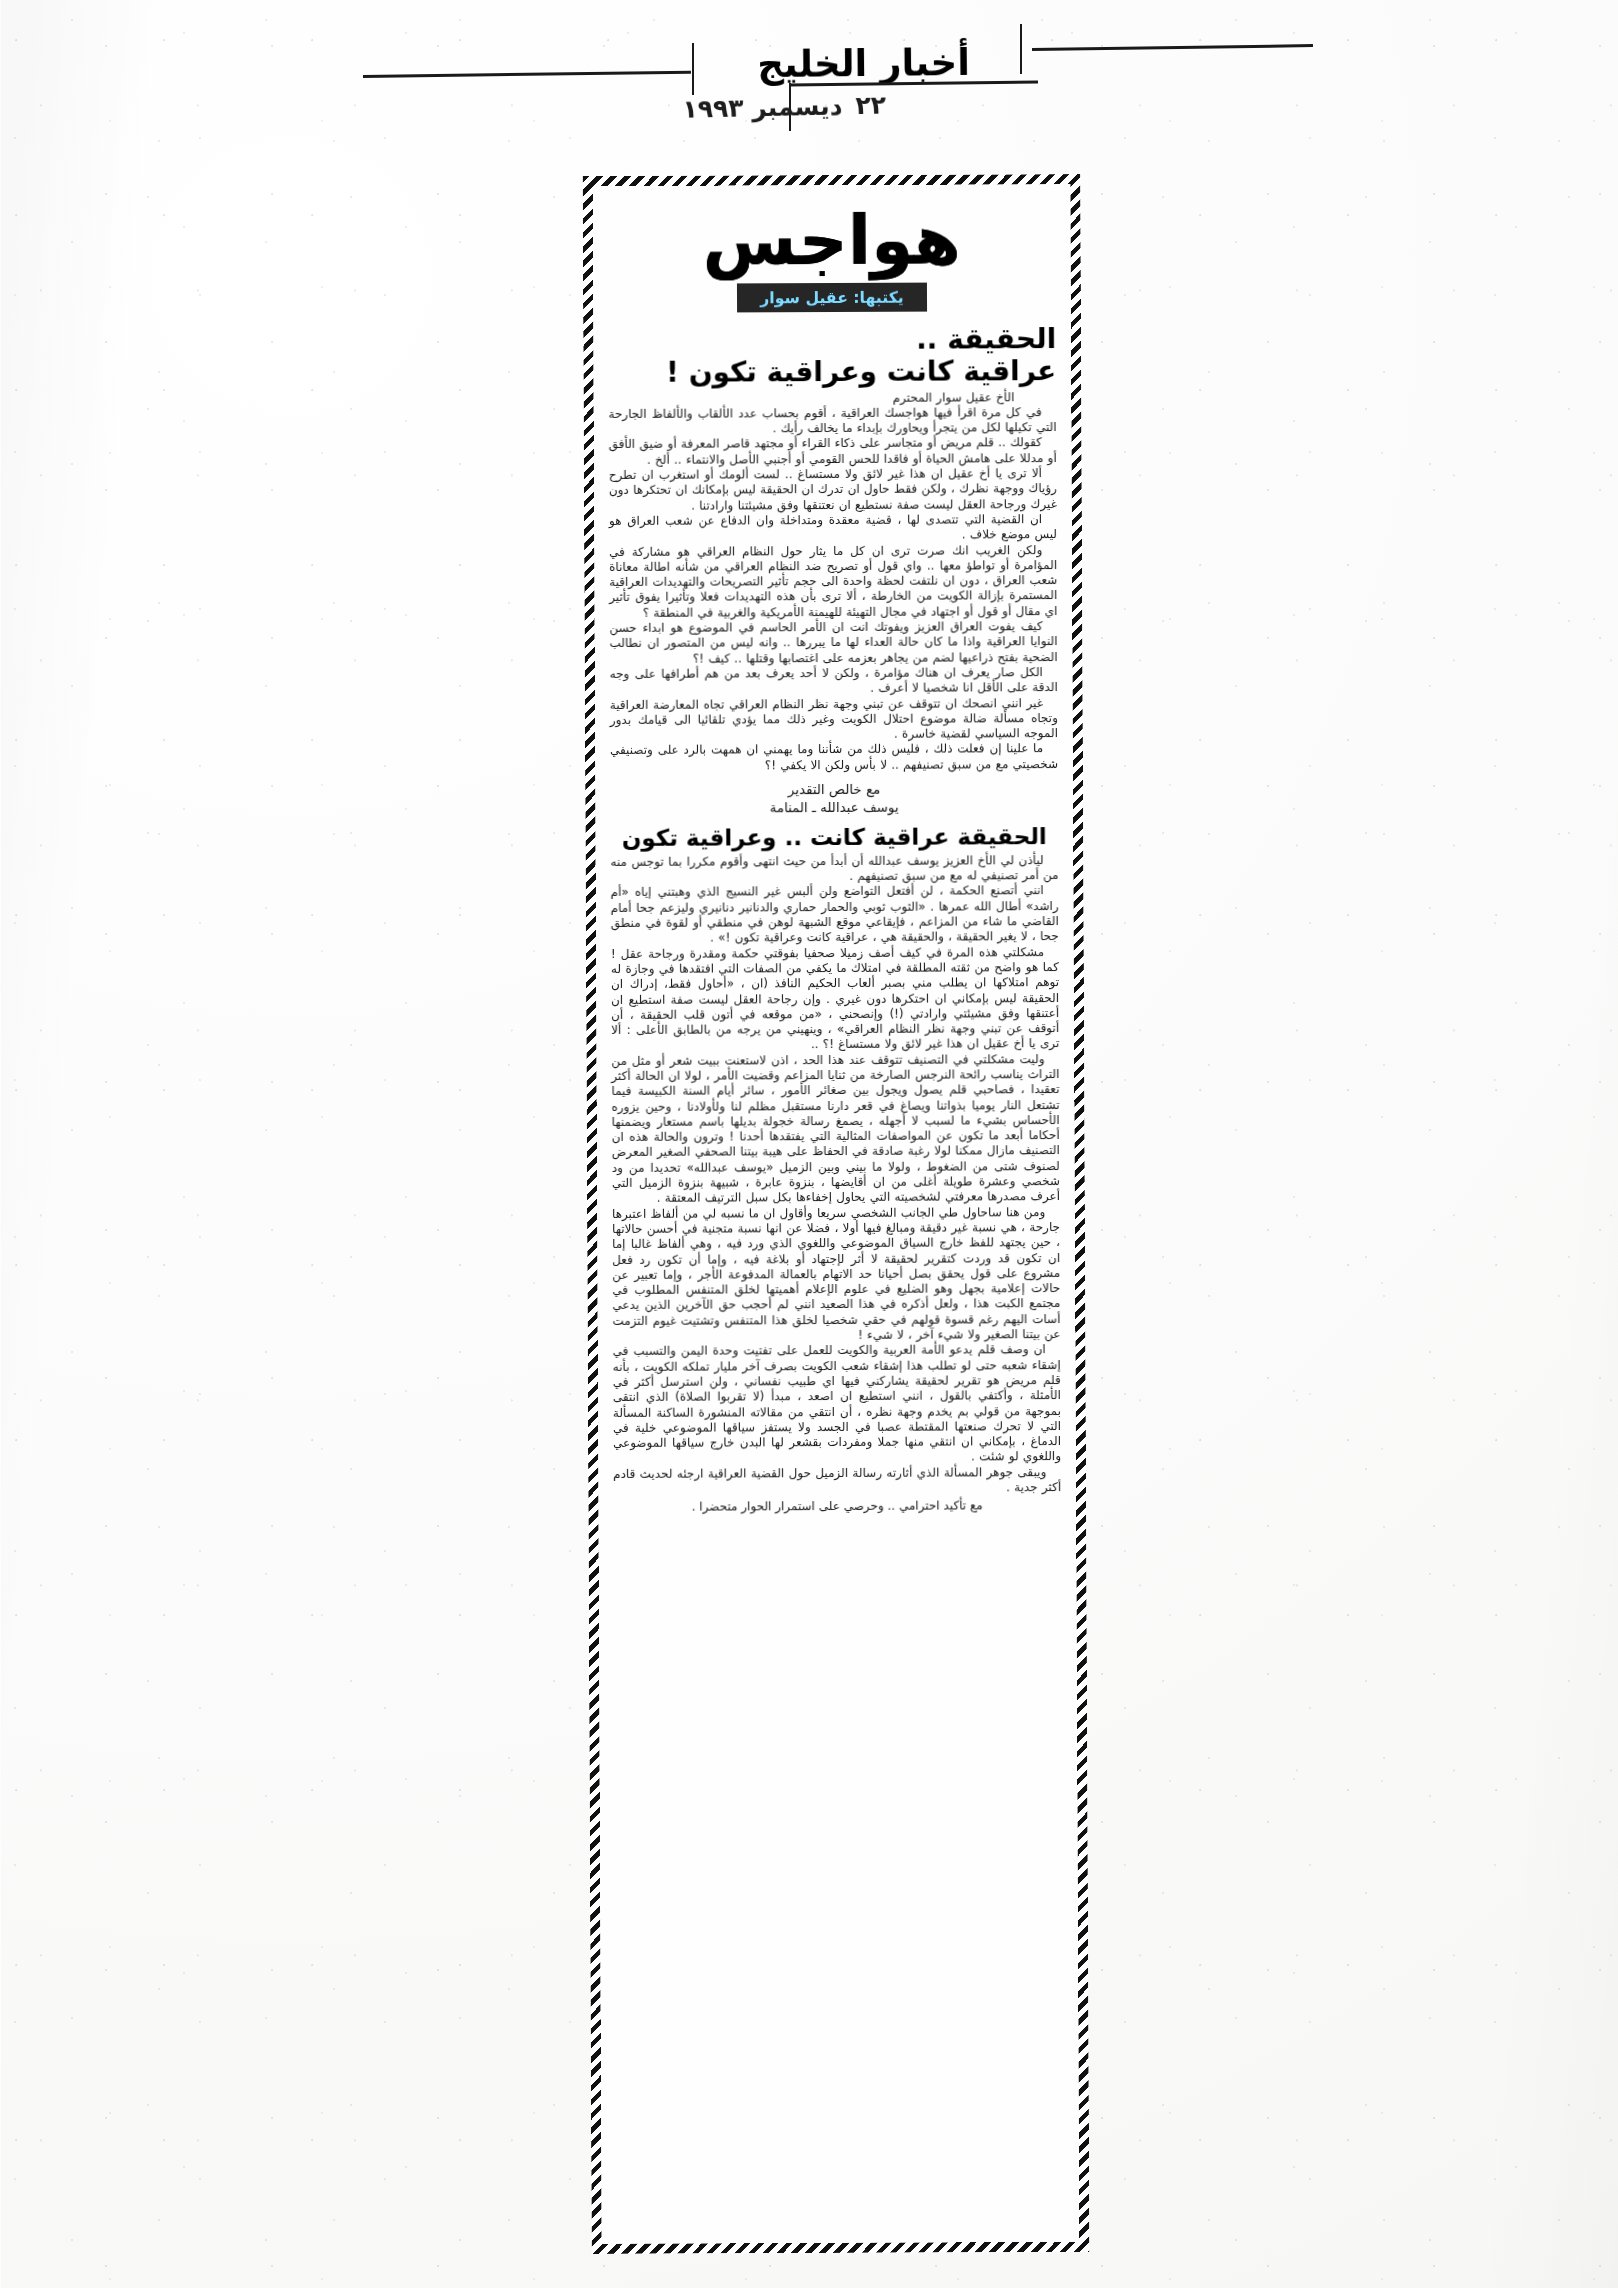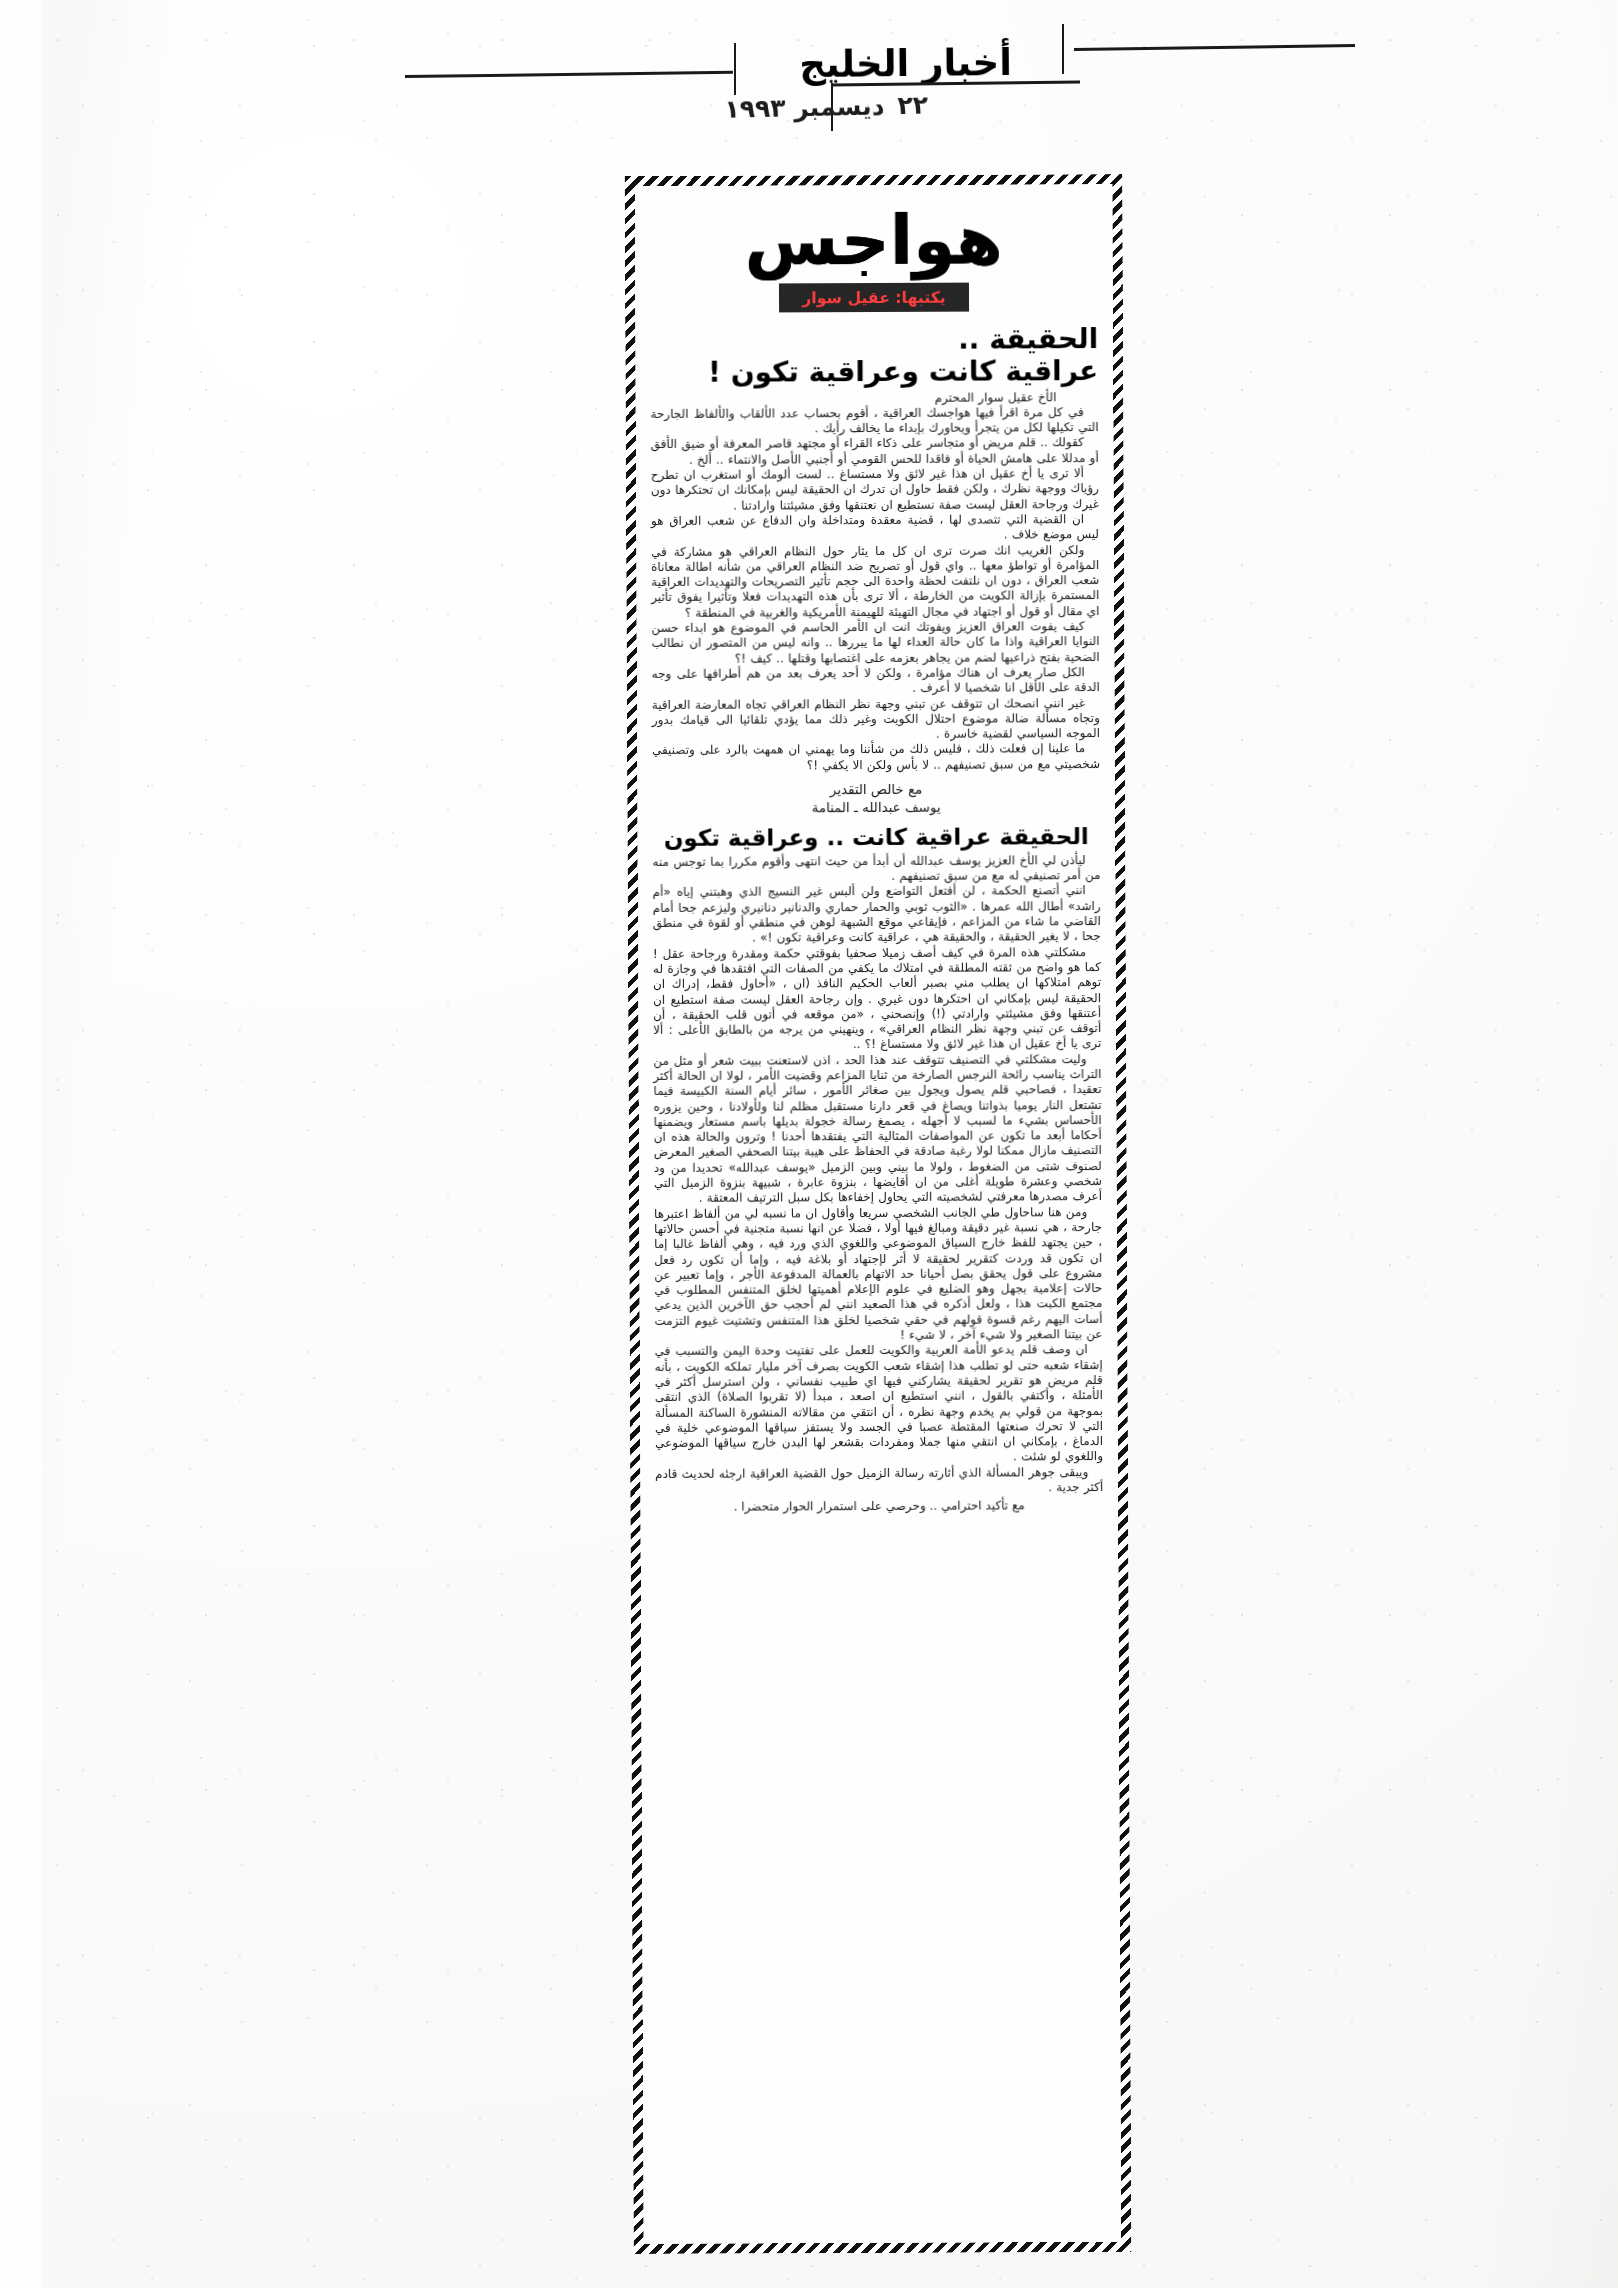--- a/index.html
+++ b/index.html
@@ -9,21 +9,20 @@
     background:#fdfdfd;
     font-family:"DejaVu Sans","Liberation Sans",sans-serif;
     overflow:hidden;
     position:relative;
   }
   
   #scan{
     position:absolute;inset:0;
     background:
       radial-gradient(circle at 18% 12%, #ffffff 0%, #fcfcfc 40%, #f7f7f6 100%);
-    margin-left: 42px;
   }
   #speckle{
     position:absolute;inset:0;
     pointer-events:none;
     opacity:.55;
     background-image:
       radial-gradient(circle at 11% 23%, rgba(90,90,95,.30) 0 0.9px, transparent 1.3px),
       radial-gradient(circle at 37% 9%,  rgba(90,90,95,.22) 0 0.9px, transparent 1.3px),
       radial-gradient(circle at 64% 31%, rgba(90,90,95,.26) 0 0.9px, transparent 1.3px),
       radial-gradient(circle at 83% 17%, rgba(90,90,95,.20) 0 0.9px, transparent 1.3px),
@@ -115,21 +114,21 @@
     color:#111;
     margin:14.8px 0 1.8px 0;
     letter-spacing:-1.8px;
     filter:contrast(1.35);
     text-shadow:0 0 0.4px #000;
   }
   #byline-box{
     margin:7.4px auto 0 auto;
     width:190px;height:29.5px;
     background:#2e2e2e;
-    color:#ef4444;
+    color:#7dd3fc;
     display:flex;align-items:center;justify-content:center;
     font-size:15.7px;font-weight:bold;
     letter-spacing:-0.2px;
     filter:contrast(1.1);
   }
 
   
   #headline{
     margin:12px 0 3.7px 0;
     text-align:right;

